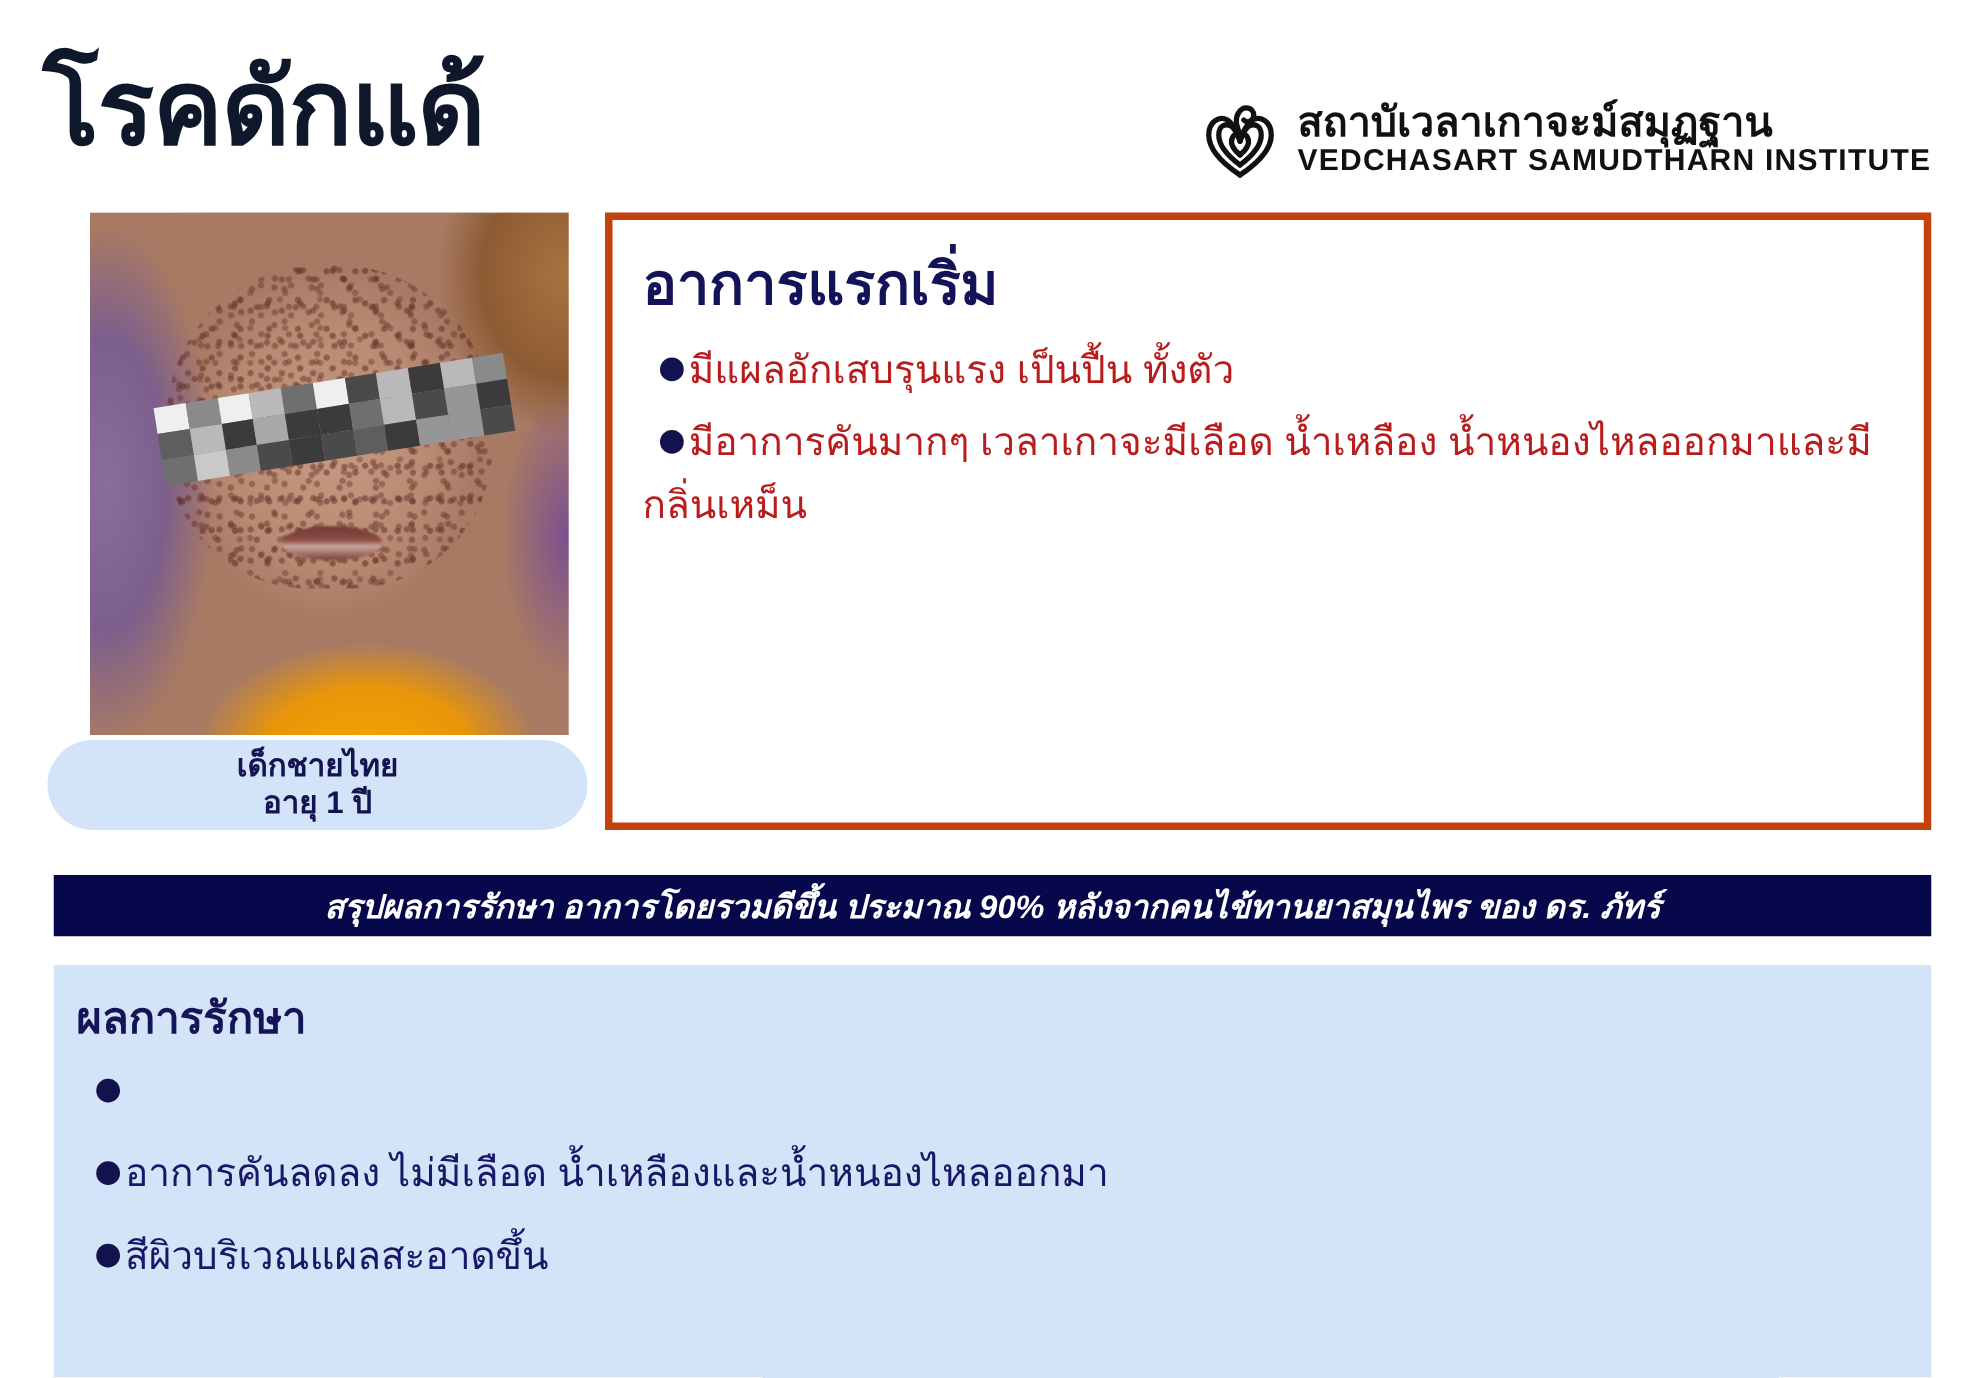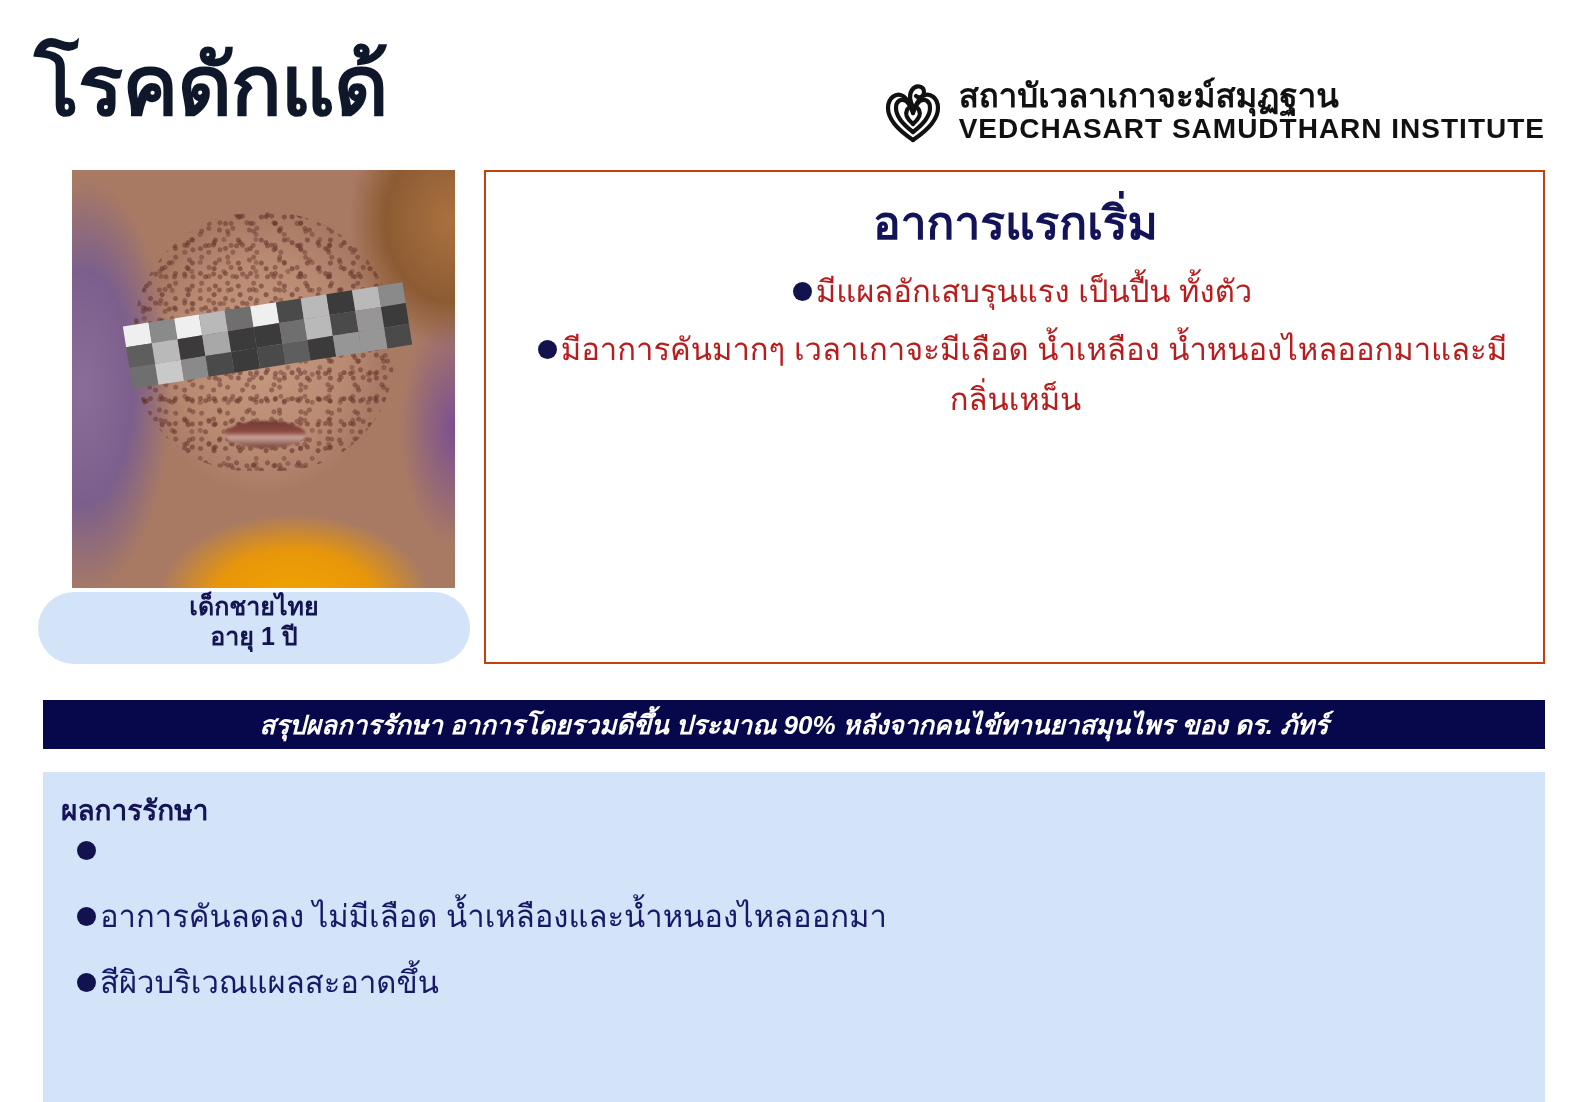--- a/index.html
+++ b/index.html
@@ -43,21 +43,21 @@
   .logo-mark { width: 64px; height: 66px; flex: none; }
   .logo-text { display: flex; flex-direction: column; line-height: 1.0; }
   .logo-thai {
     font-size: 33px;
     font-weight: bold;
     color: #111111;
     letter-spacing: 0px;
     white-space: nowrap;
   }
   .logo-eng {
-    font-size: 28px;
+    font-size: 24px;
     font-weight: bold;
     color: #111111;
     letter-spacing: 1.0px;
     margin-top: 3px;
     white-space: nowrap;
   }
 
   
   .photo-wrap {
     position: absolute;
@@ -140,40 +140,40 @@
     position: absolute;
     left: 38px;
     top: 592px;
     width: 432px;
     height: 72px;
     background: #d3e4f8;
     border-radius: 38px;
     display: flex;
     flex-direction: column;
     align-items: center;
+    justify-content: center;
     line-height: 1.18;
   }
   .caption-line {
     font-size: 25px;
     font-weight: bold;
     color: #141452;
     white-space: nowrap;
   }
 
   
   .symptoms-box {
     position: absolute;
     left: 484px;
     top: 170px;
     width: 1061px;
     height: 494px;
-    border: 2px solid #c2410c;
+    border: 6px solid #c2410c;
     background: #ffffff;
     padding: 26px 22px 10px 24px;
-    text-align: center;
   }
   .symptoms-heading {
     font-size: 46px;
     font-weight: bold;
     color: #131359;
     line-height: 1.1;
     margin-bottom: 18px;
   }
   .sym-item {
     font-size: 31px;
@@ -218,24 +218,25 @@
   .results-panel {
     position: absolute;
     left: 43px;
     top: 772px;
     width: 1502px;
     height: 330px;
     background: #d3e4f8;
     padding: 24px 30px 0 18px;
   }
   .results-heading {
-    font-size: 28px;
+    font-size: 35px;
     font-weight: bold;
     color: #141457;
     line-height: 1.1;
+    margin-bottom: 14px;
   }
   .res-item {
     font-size: 31px;
     color: #181868;
     line-height: 1.55;
     margin-bottom: 18px;
     text-indent: 16px;
   }
 </style>
 </head>

